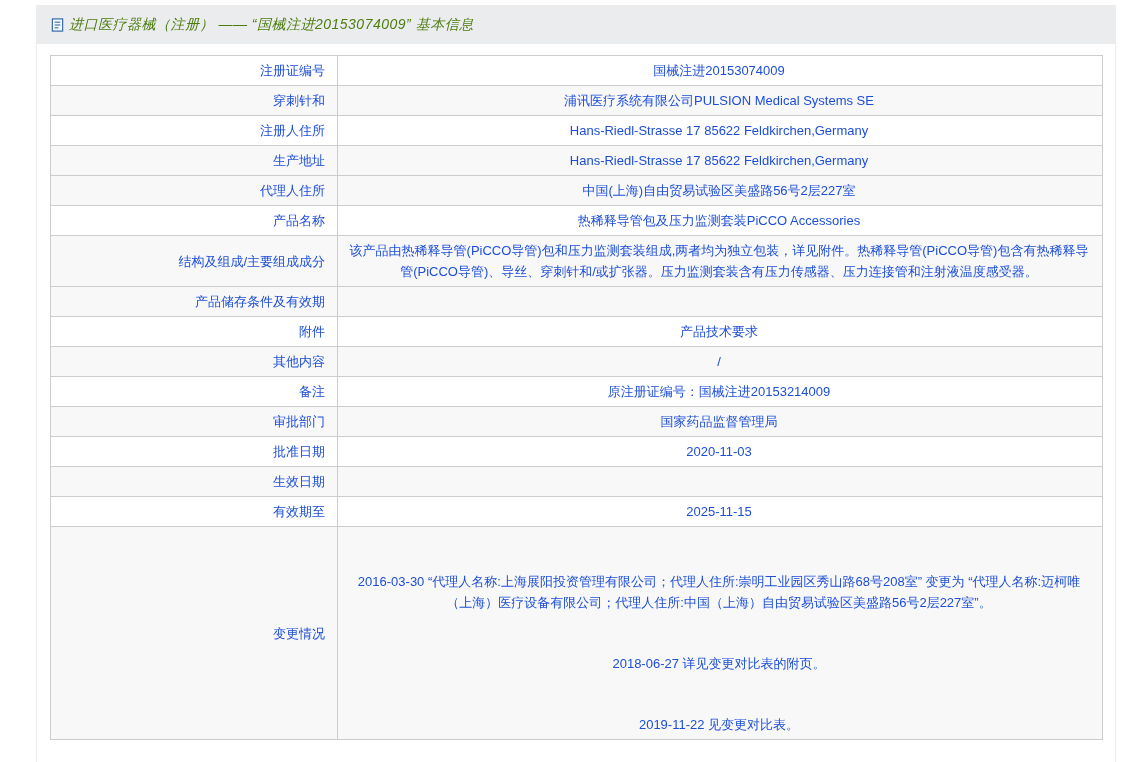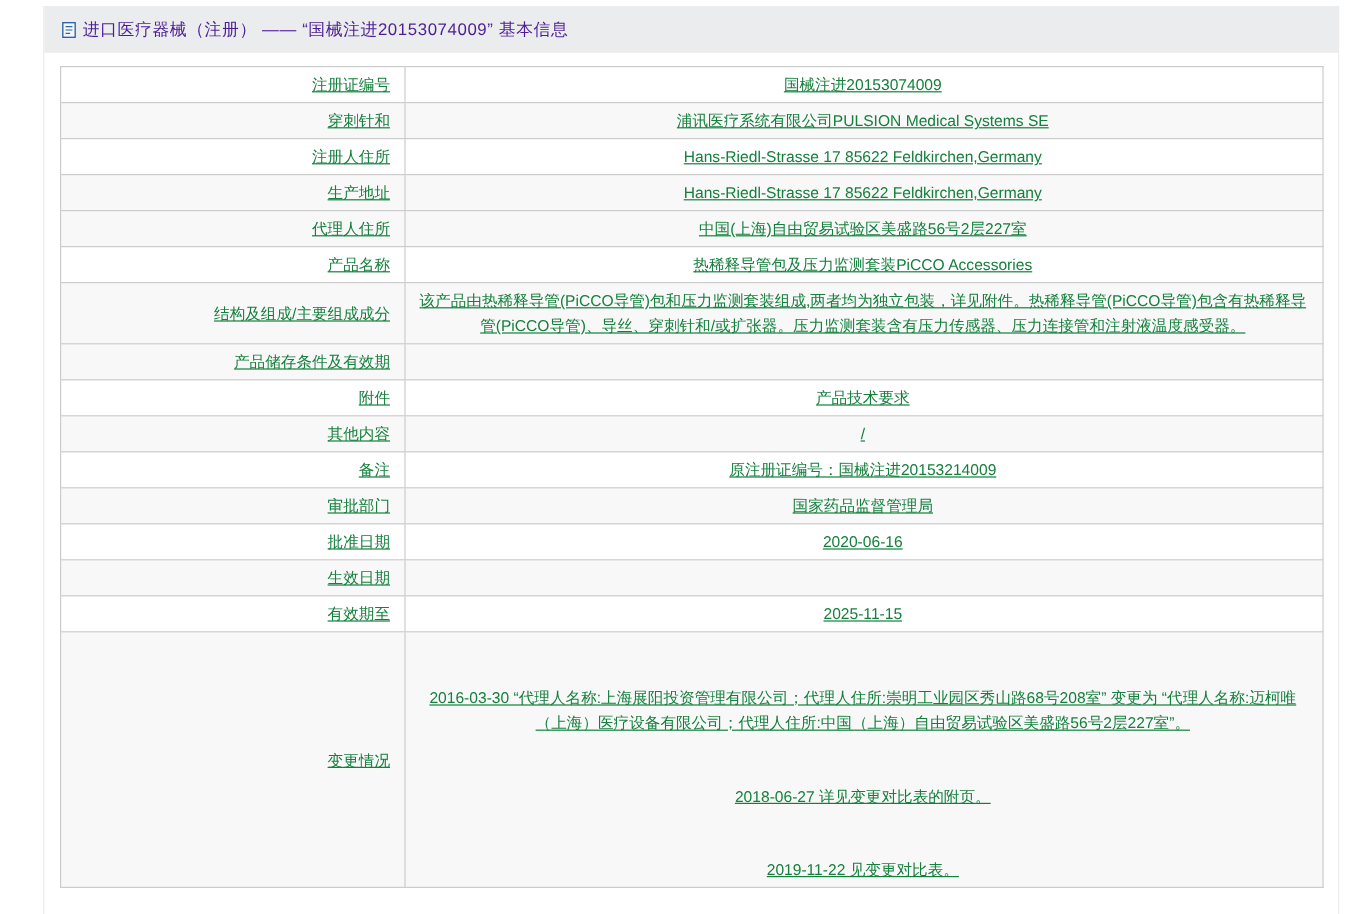--- a/index.html
+++ b/index.html
@@ -29,37 +29,37 @@
     display: flex;
     align-items: center;
     padding-left: 13px;
   }
   .doc-icon {
     display: inline-flex;
     align-items: center;
     margin-right: 4px;
   }
   .title {
-    color: #4c1d95;
+    color: #4d7c0f;
     font-size: 14px;
     letter-spacing: 0.5px;
+    font-style: italic;
   }
   .info-table {
     margin: 11px 13px 0 13px;
     width: 1053px;
     border-collapse: collapse;
     table-layout: fixed;
   }
   .info-table td {
     border: 1px solid #cccccc;
     font-size: 13px;
-    color: #15803d;
+    color: #1d4ed8;
     vertical-align: middle;
     line-height: 21px;
-    text-decoration: underline;
   }
   .info-table tr.alt {
     background: #f8f8f8;
   }
   .label-cell {
     width: 287px;
     text-align: right;
     padding: 4px 12px 4px 8px;
     height: 30px;
   }
@@ -132,21 +132,21 @@
           <tr>
             <td class="label-cell">备注</td>
             <td class="value-cell">原注册证编号：国械注进20153214009</td>
           </tr>
           <tr class="alt">
             <td class="label-cell">审批部门</td>
             <td class="value-cell">国家药品监督管理局</td>
           </tr>
           <tr>
             <td class="label-cell">批准日期</td>
-            <td class="value-cell">2020-06-16</td>
+            <td class="value-cell">2020-11-03</td>
           </tr>
           <tr class="alt">
             <td class="label-cell">生效日期</td>
             <td class="value-cell"></td>
           </tr>
           <tr>
             <td class="label-cell">有效期至</td>
             <td class="value-cell">2025-11-15</td>
           </tr>
           <tr class="alt">

